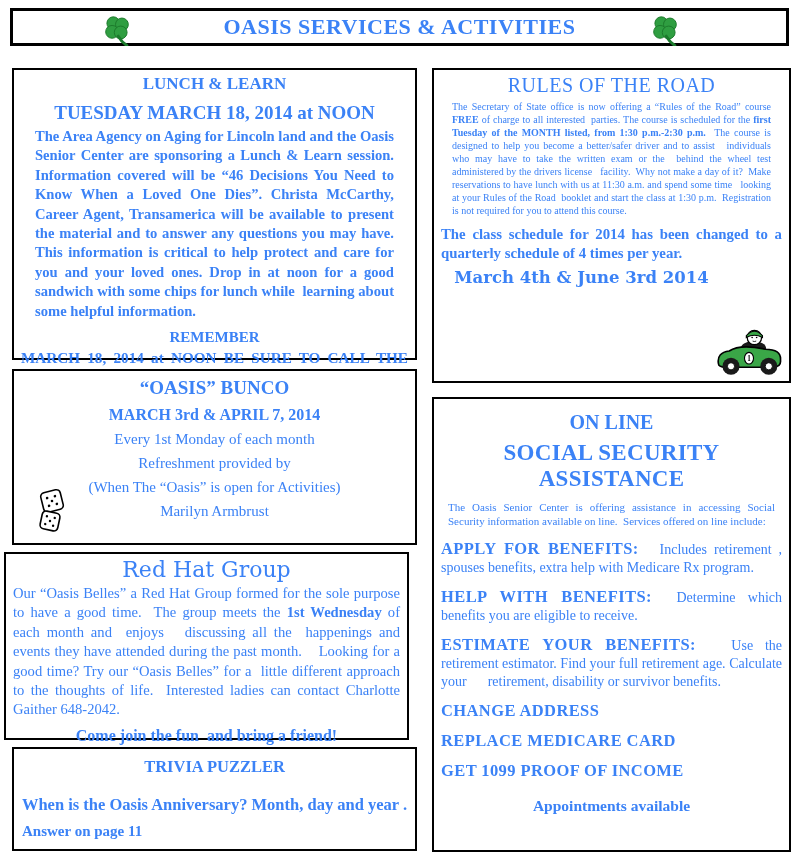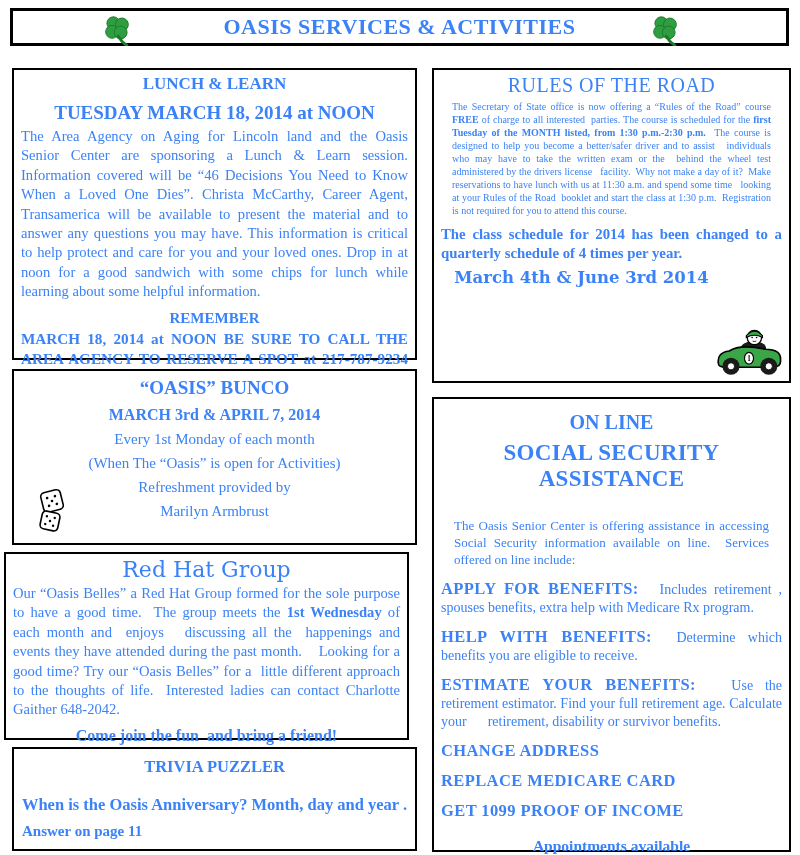--- a/index.html
+++ b/index.html
@@ -16,21 +16,21 @@
   #header{left:10px;top:8px;width:779px;height:38px;display:flex;align-items:center;justify-content:center;}
   #header .title{font-size:22px;font-weight:bold;letter-spacing:.5px;}
   .shamrock{position:absolute;top:3px;width:32px;height:32px;}
   #shamrock-l{left:88px;}
   #shamrock-r{left:636px;}
 
   
   #lunch{left:12px;top:68px;width:405px;height:292px;}
   #lunch .t1{font-size:17px;margin-top:4px;}
   #lunch .t2{font-size:19px;margin-top:8px;margin-bottom:3px;}
-  #lunch .body{font-size:14.6px;line-height:1.33;padding:0 7px;}
+  #lunch .body{font-size:14.6px;line-height:1.33;padding:0 21px;font-weight:bold;}
   #lunch .rem{font-size:15px;margin-top:8px;}
   #lunch .cta{font-size:15.2px;line-height:1.32;padding:2px 7px 0 7px;}
 
   #bunco{left:12px;top:369px;width:405px;height:176px;}
   #bunco .t1{font-size:19px;margin-top:6px;}
   #bunco .l1{font-size:16.5px;margin-top:6px;}
   #bunco .l2{font-size:16px;margin-top:7px;}
   #bunco .ln{font-size:15px;margin-top:7px;}
   #dice{position:absolute;left:16px;top:116px;width:46px;height:48px;}
 
@@ -50,21 +50,21 @@
   #rules .t1{font-size:20px;font-weight:normal;letter-spacing:.5px;margin-top:4px;}
   #rules .body{font-size:10px;line-height:1.3;padding:3px 18px;}
   #rules .p2{font-size:14.8px;line-height:1.3;padding:5px 7px 0 7px;font-weight:bold;}
   #rules .dates{font-family:"DejaVu Serif", serif;font-size:16.5px;font-weight:bold;margin-top:5px;
                 padding-right:60px;}
   #car{position:absolute;right:4px;bottom:2px;width:72px;height:56px;}
 
   #ss{left:432px;top:397px;width:359px;height:455px;}
   #ss .t1{font-size:20px;font-weight:bold;margin-top:12px;}
   #ss .t2{font-size:23px;font-weight:bold;letter-spacing:.3px;margin-top:6px;}
-  #ss .intro{font-size:13px;line-height:1.3;padding:0 20px;margin-top:26px;}
+  #ss .intro{font-size:11px;line-height:1.3;padding:0 14px;margin-top:8px;}
   .ss-item{padding:0 7px;margin-top:9px;font-size:14px;line-height:1.28;text-align:justify;white-space:pre-wrap;}
   .ss-label{font-size:16.5px;letter-spacing:.4px;}
   #ss .app1{font-size:15.5px;margin-top:16px;}
 </style>
 </head>
 <body>
 
 <div id="page">
 
   <div id="header" class="box thick">
@@ -90,22 +90,22 @@
     <p class="t2 ctr b">TUESDAY MARCH 18, 2014 at NOON</p>
     <p class="body jus">The Area Agency on Aging for Lincoln land and the Oasis    Senior Center are sponsoring a Lunch &amp; Learn session.    Information covered will be “46 Decisions You Need to Know When a Loved One Dies”. Christa McCarthy, Career Agent, Transamerica will be available to present the material and to answer any questions you may have. This information is critical to help protect and care for you and your loved ones. Drop in at noon for a good sandwich with some chips for lunch while  learning about some helpful information.</p>
     <p class="rem ctr b">REMEMBER</p>
     <p class="cta jus b">MARCH 18, 2014 at NOON BE SURE TO CALL THE AREA AGENCY TO RESERVE A SPOT at 217-787-9234 OR 800-252-2918</p>
   </div>
 
   <div id="bunco" class="box">
     <p class="t1 ctr b">“OASIS” BUNCO</p>
     <p class="l2 ctr b">MARCH 3rd &amp; APRIL 7, 2014</p>
     <p class="ln ctr">Every 1st Monday of each month</p>
+    <p class="ln ctr">Refreshment provided by</p>
     <p class="ln ctr">(When The “Oasis” is open for Activities)</p>
-    <p class="ln ctr">Refreshment provided by</p>
     <p class="ln ctr">Marilyn Armbrust</p>
     <svg id="dice" viewBox="0 0 46 48">
       <g transform="rotate(-14 22 14)">
         <rect x="12" y="4" width="20" height="20" rx="4" fill="#fff" stroke="#000" stroke-width="1.6"></rect>
         <circle cx="18" cy="10" r="1.3"></circle>
           <circle cx="26" cy="10" r="1.3"></circle>
         <circle cx="22" cy="14" r="1.3"></circle>
         <circle cx="18" cy="18" r="1.3"></circle>
           <circle cx="26" cy="18" r="1.3"></circle>
       </g>

